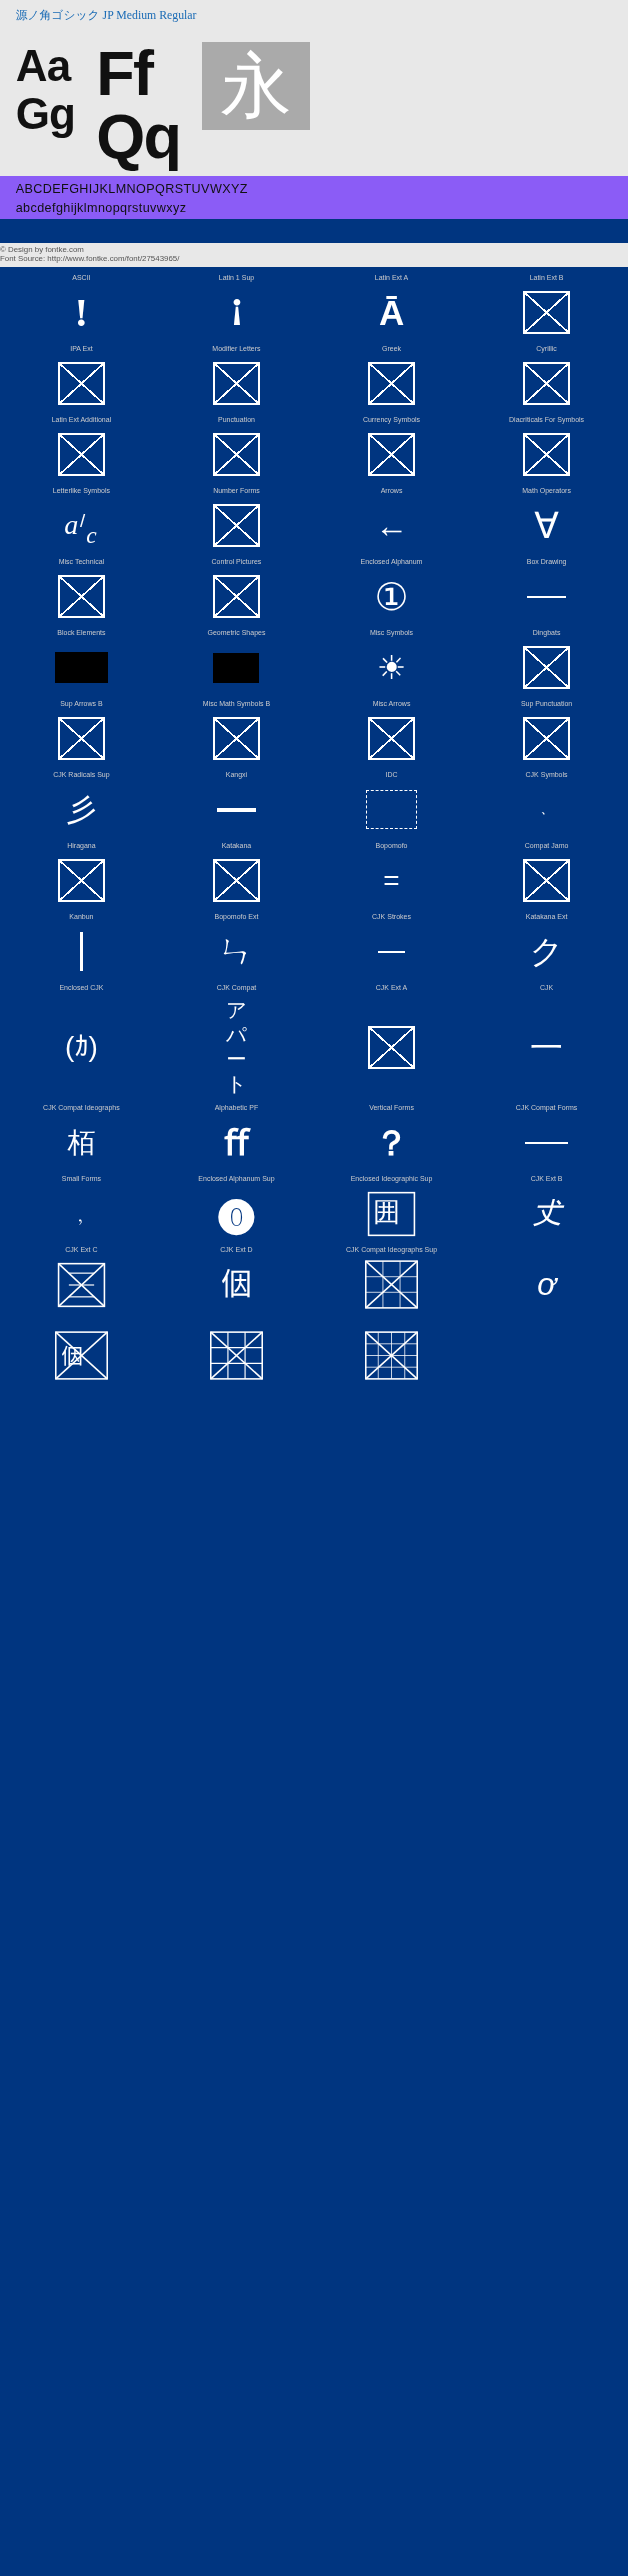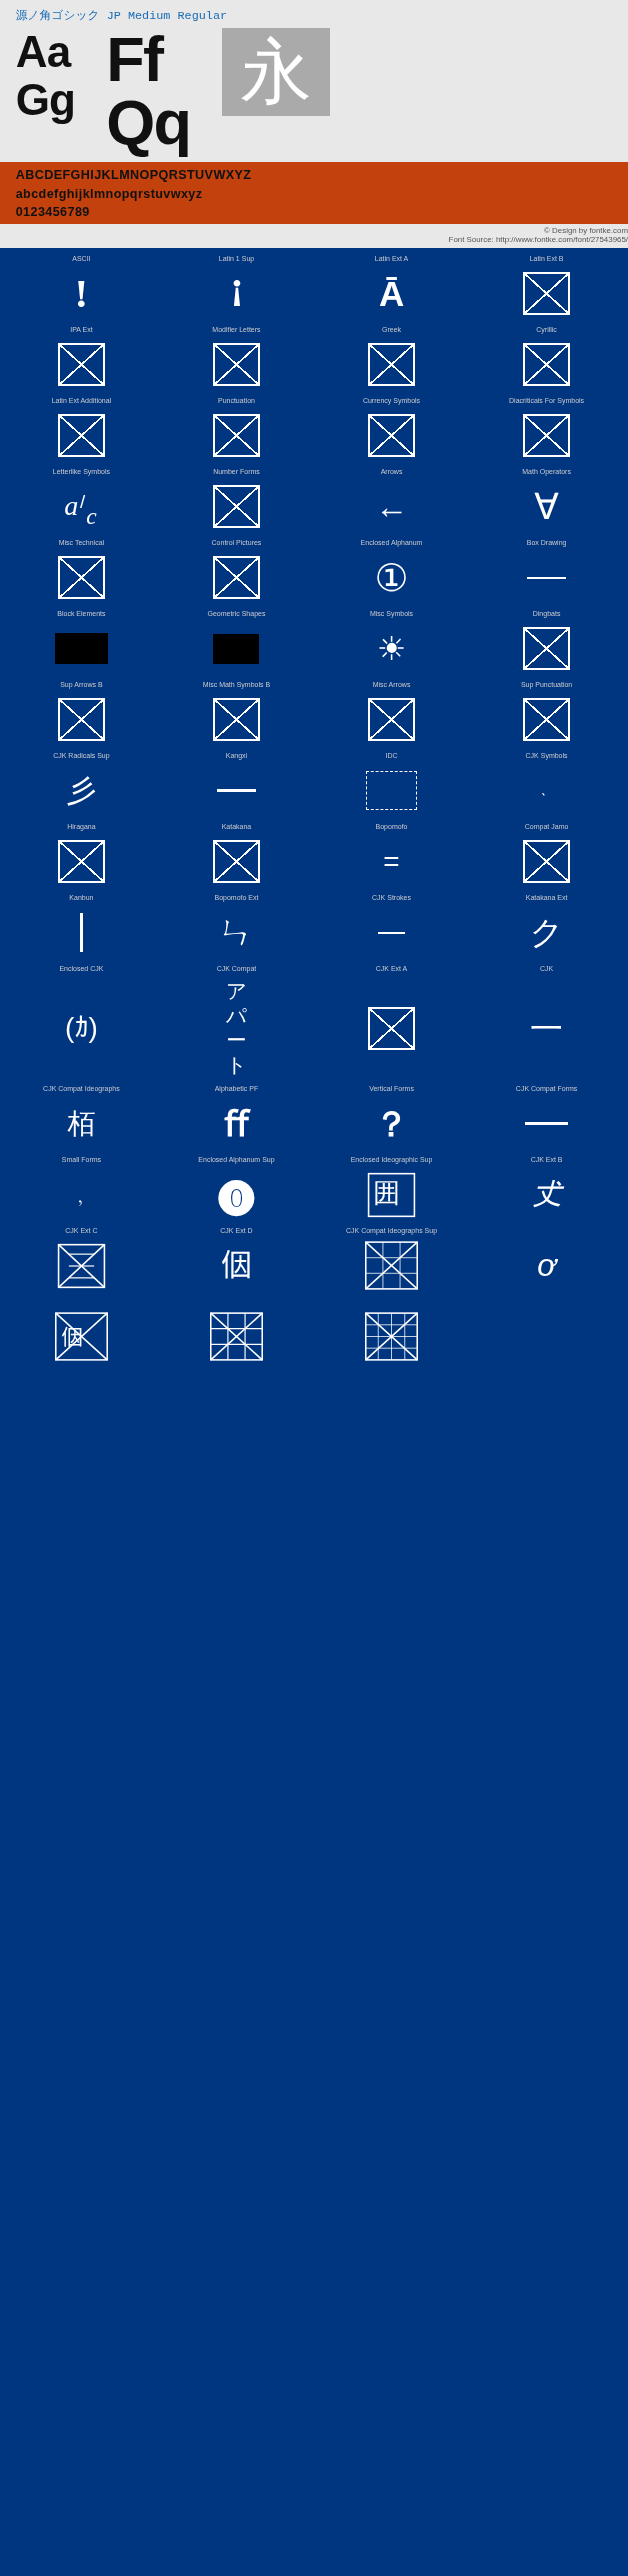--- a/index.html
+++ b/index.html
@@ -10,27 +10,27 @@
     }
 
     
     .header-section {
       background: #e8e8e8;
       padding: 7.9px 15.7px 0 15.7px;
     }
     .font-title {
       font-size: 11.8px;
       color: #1a6bb5;
-      margin-bottom: 4px;
-      font-family: Liberation Mono, monospace;
+      margin-bottom: 18px;
+      font-family: Liberation Serif, serif;
     }
     .specimen-area {
       display: flex;
       align-items: flex-start;
-      gap: 31px;
+      gap: 21px;
       padding-bottom: 7.9px;
     }
     .latin-chars {
       font-size: 44px;
       font-weight: 700;
       color: #111;
       line-height: 1.1;
       letter-spacing: -0.8px;
     }
     .ff-chars {
@@ -41,34 +41,35 @@
       letter-spacing: -1.6px;
     }
     .kanji-char {
       font-size: 71px;
       color: white;
       background: #aaa;
       padding: 3.9px 7.9px;
       line-height: 1.0;
     }
     .alphabet-row {
-      background: #c2410c;
+      background: #8b5cf6;
       padding: 3.9px 15.7px 1.6px 15.7px;
       font-size: 12.6px;
-      font-weight: 700;
+      font-weight: 400;
       color: #111;
       letter-spacing: 0.4px;
       line-height: 1.5;
     }
     .source-info {
       background: #e8e8e8;
-      text-align: right;
+      text-align: left;
       font-size: 7.9px;
       color: #555;
       padding: 2.4px 0 3.9px 0;
+      margin-top: 24px;
     }
 
     
     .grid-section {
       background: #003580;
       padding: 3.9px;
     }
     .grid {
       display: grid;
       grid-template-columns: repeat(4, 1fr);
@@ -318,21 +319,20 @@
       <span class="ff-chars">Qq</span>
     </div>
     <div style="background:#aaaaaa;padding:4.7px 11px;display:flex;align-items:center;justify-content:center;">
       <span class="kanji-char">永</span>
     </div>
   </div>
 </div>
 <div class="alphabet-row">
   <div>ABCDEFGHIJKLMNOPQRSTUVWXYZ</div>
   <div>abcdefghijklmnopqrstuvwxyz</div>
-  <div>0123456789</div>
 </div>
 <div class="source-info">
   <div>© Design by fontke.com</div>
   <div>Font Source: http://www.fontke.com/font/27543965/</div>
 </div>
 
 <div class="grid-section">
   <div class="grid">
 
     <div class="cell">

